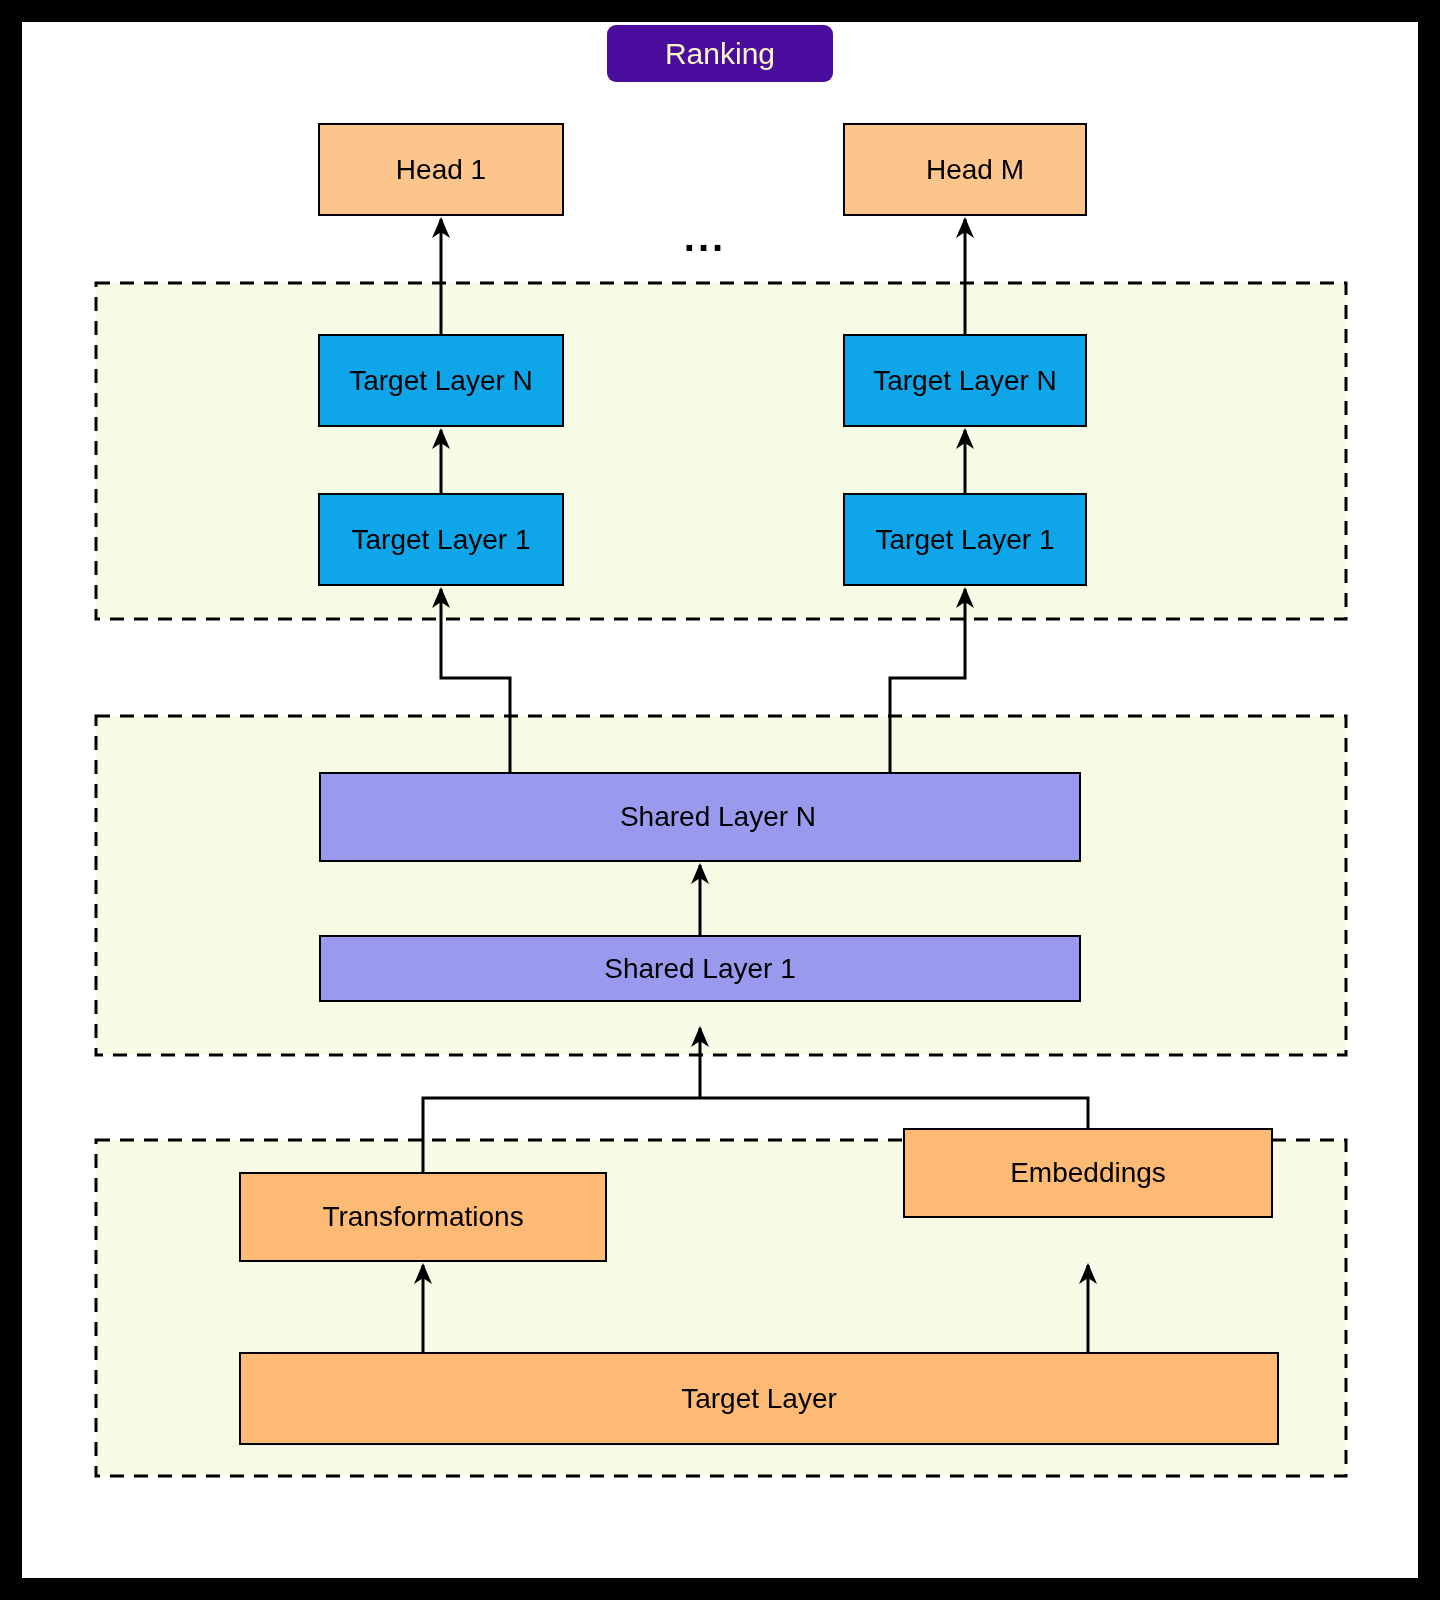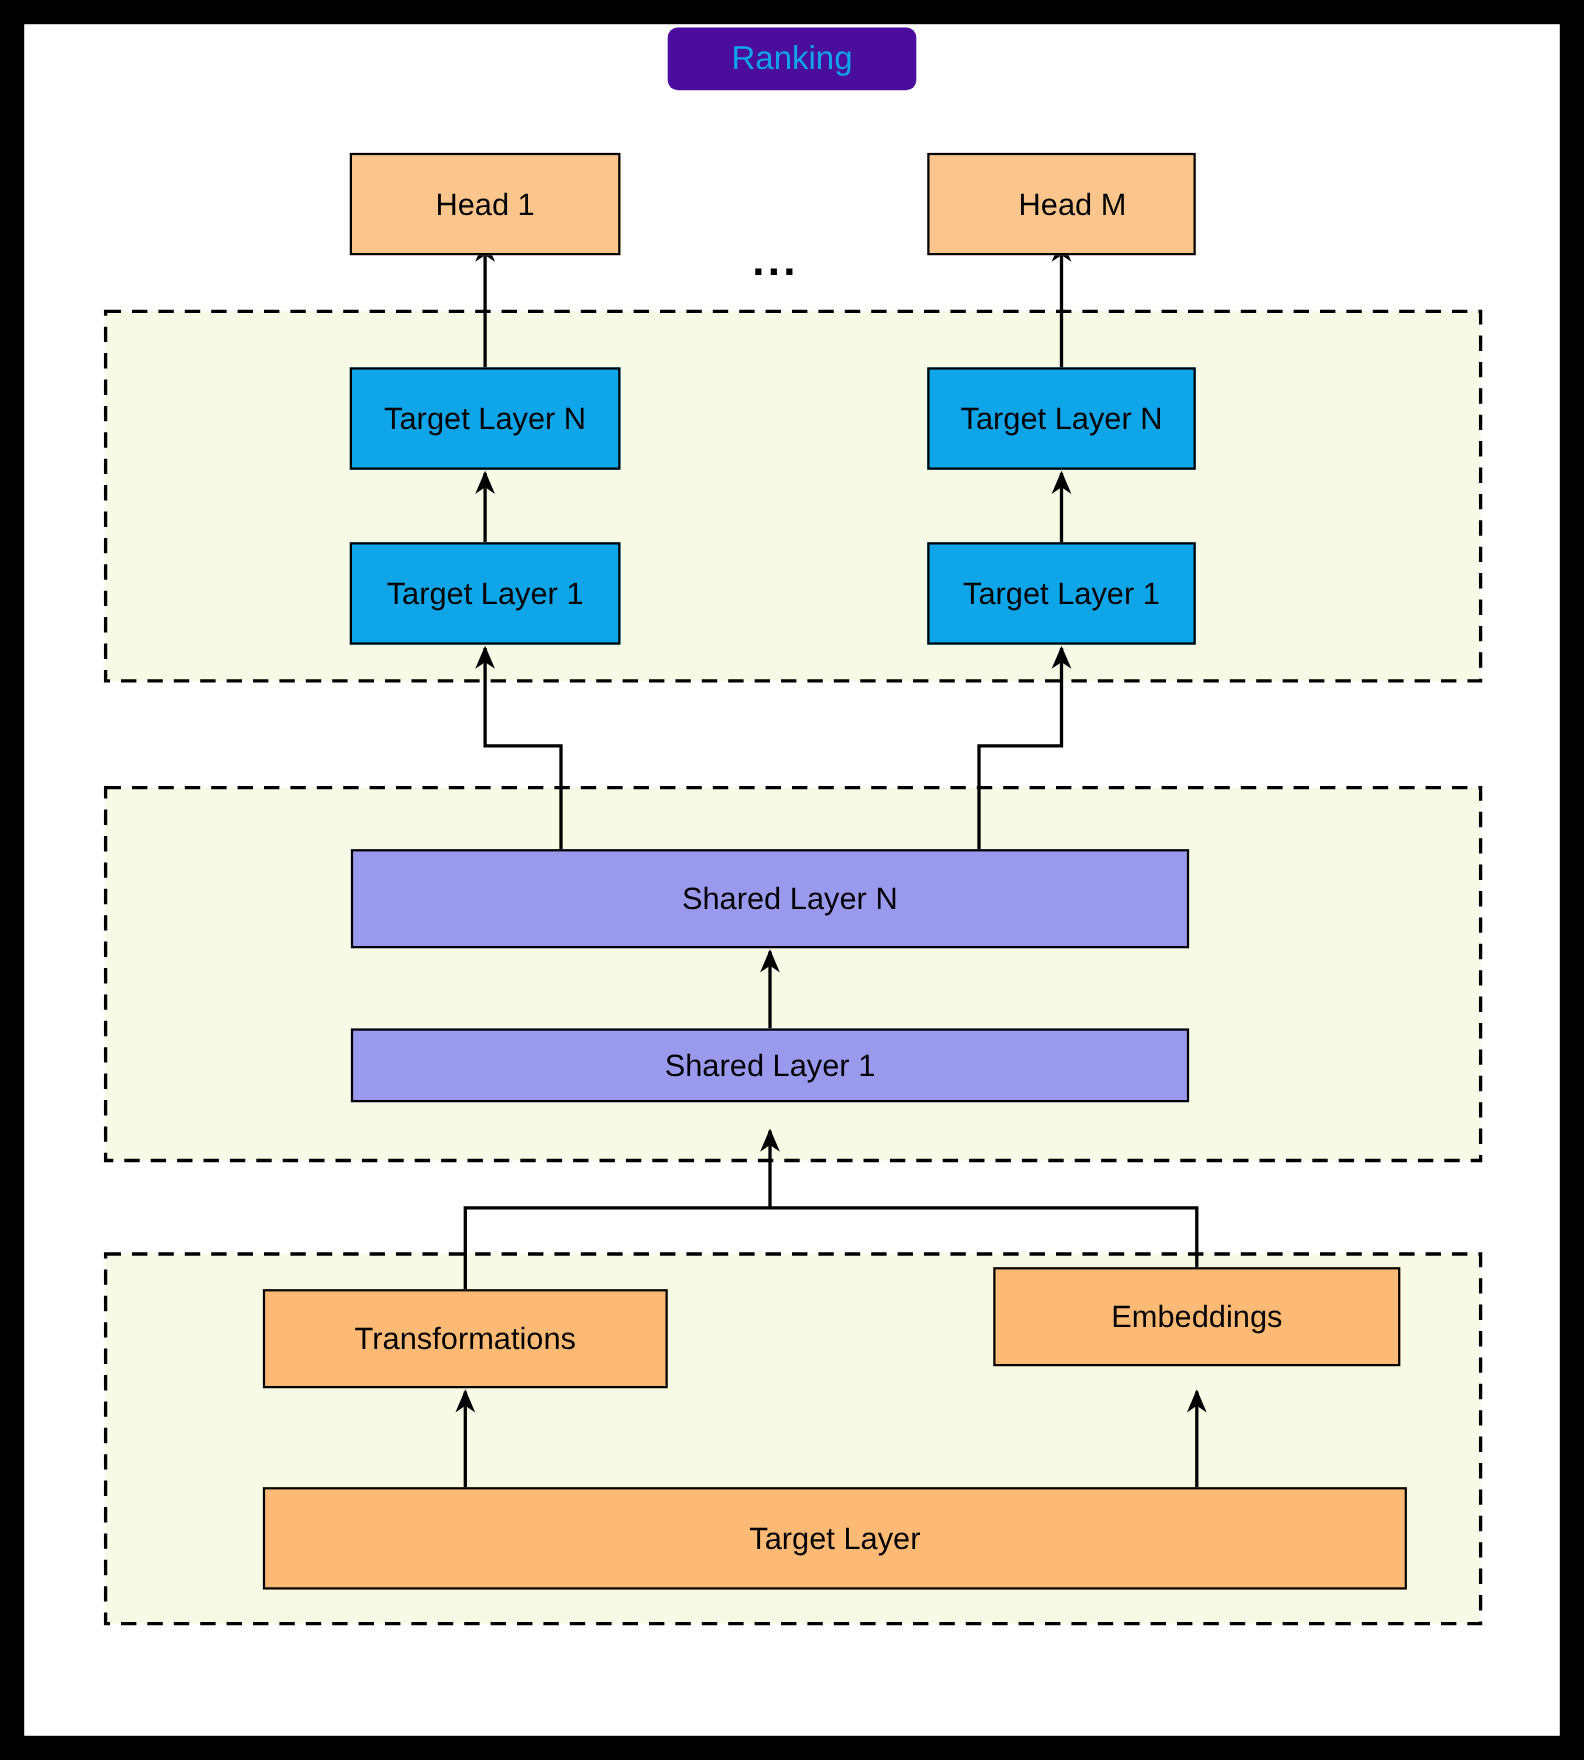--- a/index.html
+++ b/index.html
@@ -17,49 +17,49 @@
   }
   .layer-svg{position:absolute;left:0;top:0;z-index:1;}
   .node{
     position:absolute;z-index:2;
     display:flex;align-items:center;justify-content:center;
     border:2px solid #000;
     box-sizing:border-box;
     font-size:28px;color:#000;
     text-align:center;
   }
-  .head-node{background:#FBC58B;margin-top:16px;}
+  .head-node{background:#FBC58B;}
   .target-node{background:#0ea5e9;text-align:right;}
   .shared-node{background:#9999EE;}
   .io-node{background:#fdba74;}
   .badge{
     position:absolute;z-index:3;
     left:607px;top:25px;width:226px;height:57px;
     background:#4A0D9E;border-radius:9px;
     display:flex;align-items:center;justify-content:center;
-    color:#0ea5e9;font-size:30px;
+    color:#fef9c3;font-size:30px;
   }
   .dots{
     position:absolute;z-index:2;
     left:655px;top:205px;width:100px;height:55px;
     display:flex;align-items:flex-end;justify-content:center;
     font-size:40px;font-weight:bold;color:#000;
     letter-spacing:3px;
   }
   
   #head-1{left:318px;top:123px;width:246px;height:93px;}
   #head-m{left:843px;top:123px;width:244px;height:93px;padding-left:20px;}
   #tln-l{left:318px;top:334px;width:246px;height:93px;}
   #tl1-l{left:318px;top:493px;width:246px;height:93px;}
   #tln-r{left:843px;top:334px;width:244px;height:93px;}
   #tl1-r{left:843px;top:493px;width:244px;height:93px;}
   #shared-n{left:319px;top:772px;width:762px;height:90px;padding-left:36px;}
   #shared-1{left:319px;top:935px;width:762px;height:67px;}
   #transformations{left:239px;top:1172px;width:368px;height:90px;}
-  #embeddings{left:903px;top:1152px;width:370px;height:90px;}
+  #embeddings{left:903px;top:1128px;width:370px;height:90px;}
   #input-layer{left:239px;top:1352px;width:1040px;height:93px;}
   .region{fill:#F7FAE5;stroke:#000;stroke-width:3;stroke-dasharray:14 10;}
   .wire{fill:none;stroke:#000;stroke-width:3;}
 </style>
 </head>
 <body>
 
 <div class="stage">
   <div class="canvas"></div>
 

